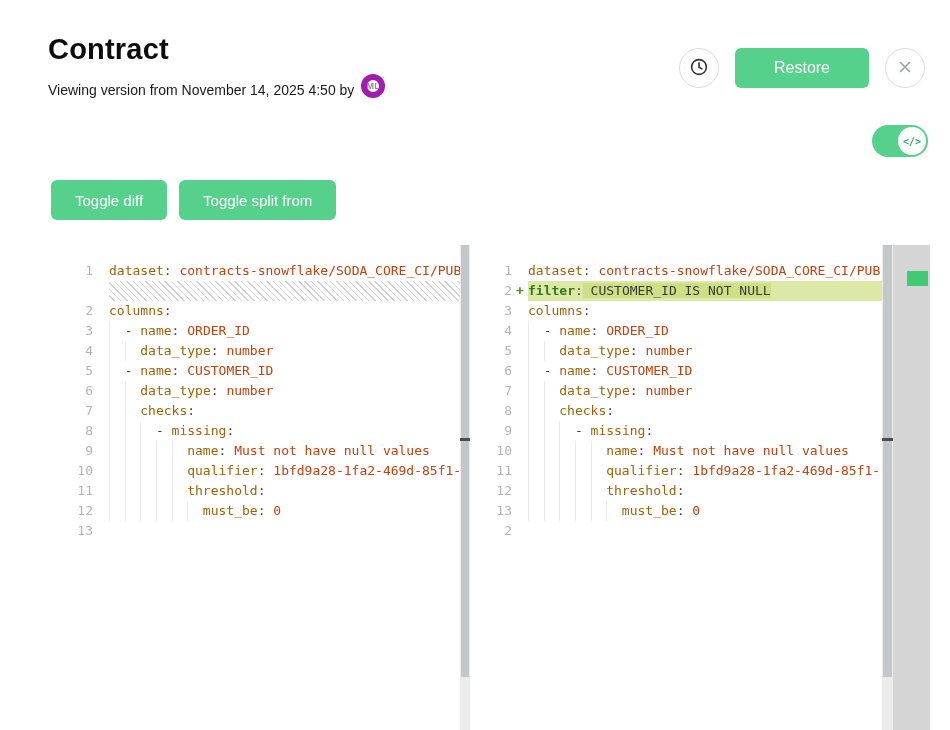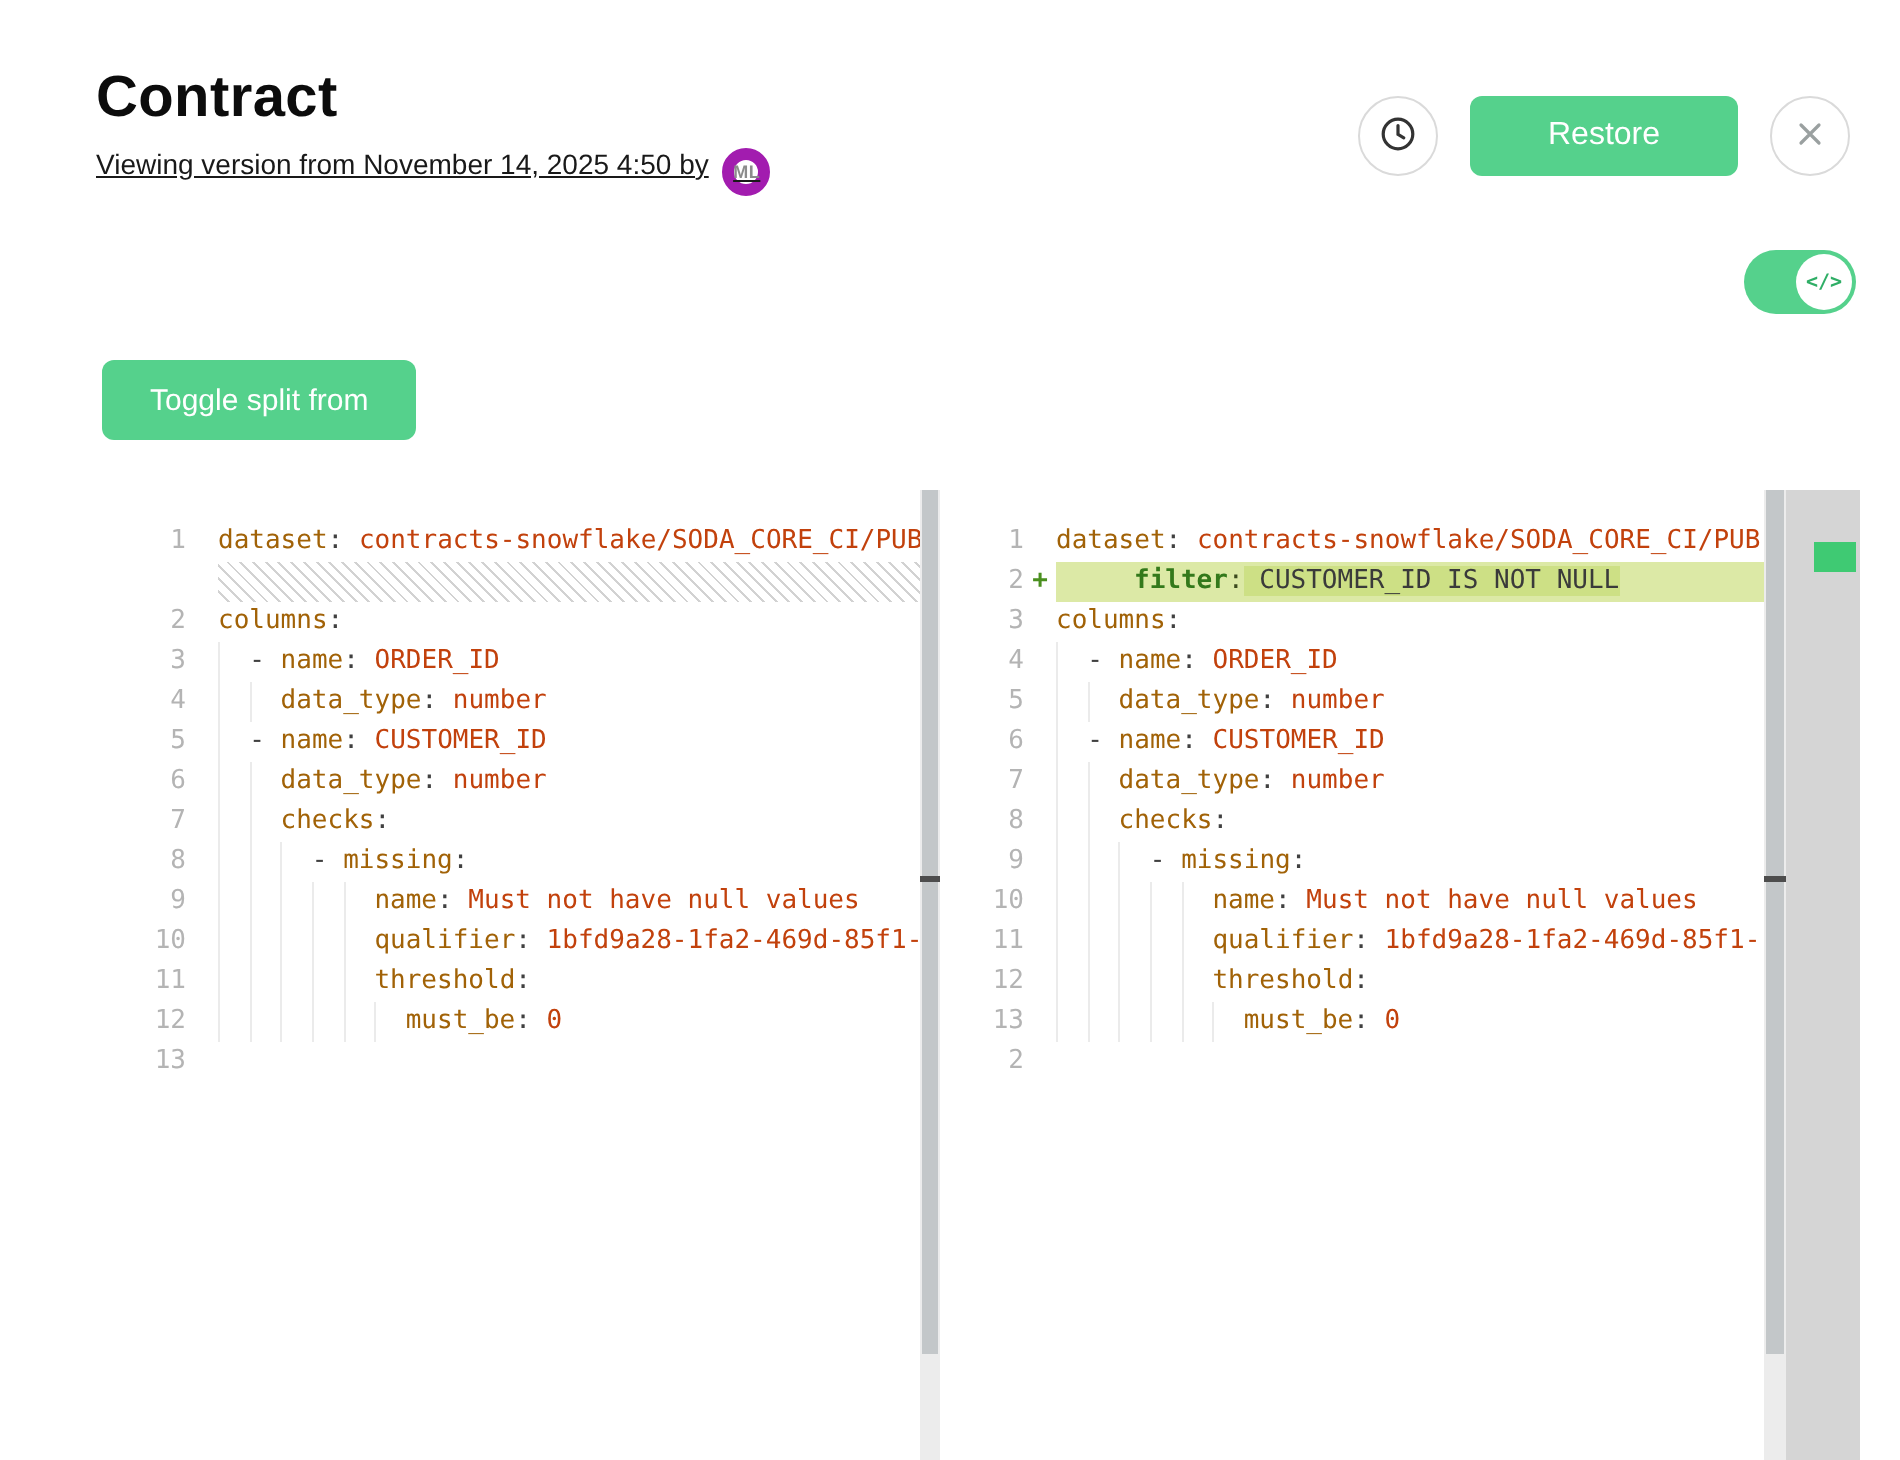--- a/index.html
+++ b/index.html
@@ -2,21 +2,21 @@
 <html><head>
 <meta charset="utf-8">
 <style>
   * { box-sizing: border-box; margin: 0; padding: 0; }
   html, body { width: 950px; height: 730px; background: #ffffff; overflow: hidden; }
   body { font-family: "Liberation Sans", sans-serif; }
   .page { position: relative; width: 950px; height: 730px; background: #fff; }
 
   .page-title { position: absolute; left: 48px; top: 33px; font-size: 29px; font-weight: 700; color: #0c0c0c; letter-spacing: 0.2px; }
 
-  .subtitle { position: absolute; left: 48px; top: 74px; height: 24px; display: flex; align-items: flex-start; gap: 7px; font-size: 14px; font-weight: 500; color: #191919; text-decoration: underline; }
+  .subtitle { position: absolute; left: 48px; top: 74px; height: 24px; display: flex; align-items: flex-end; gap: 7px; font-size: 14px; font-weight: 500; color: #191919; }
   .avatar { width: 24px; height: 24px; border-radius: 50%; border: 6px solid #a21caf; background: #fff; display: inline-flex; align-items: center; justify-content: center; font-size: 9px; font-weight: 700; color: #8c8c8c; letter-spacing: 0.3px; flex: none; }
 
   .header-controls { position: absolute; top: 48px; right: 25px; display: flex; align-items: flex-start; gap: 16px; }
   .icon-btn { width: 40px; height: 40px; border-radius: 50%; border: 1px solid #dadada; background: #fff; display: flex; align-items: center; justify-content: center; cursor: pointer; }
   .btn { height: 40px; border: none; border-radius: 6px; background: #55d18c; color: #fff; font-family: inherit; font-size: 15px; cursor: pointer; padding: 0 24px; }
   .restore-btn { width: 134px; font-size: 16px; }
 
   .code-toggle { position: absolute; top: 125px; right: 22px; width: 56px; height: 32px; border-radius: 16px; background: #55d18c; display: flex; align-items: center; justify-content: flex-end; padding: 2px; cursor: pointer; }
   .toggle-knob { width: 28px; height: 28px; border-radius: 50%; background: #fff; display: flex; align-items: center; justify-content: center; color: #2fae66; font-size: 10px; font-weight: 700; font-family: "DejaVu Sans Mono", monospace; }
 
@@ -35,21 +35,21 @@
   .code { flex: 1 1 auto; overflow: hidden; }
 
   .guide { display: inline-block; width: 2ch; height: 20px; box-shadow: inset 1px 0 0 #ebebeb; vertical-align: top; }
 
   .t-k  { color: #a16207; }
   .t-p  { color: #404040; }
   .t-v  { color: #c2410c; }
   .t-ki { color: #33791b; font-weight: 700; }
   .t-pi { color: #3c4a1e; }
   .t-vi { color: #3a3a3a; background: #cde085; }
-  .insert-row .code { background: #dce9a6; padding-left: 39px; }
+  .insert-row .code { background: #dce9a6; }
   .spacer-row .code { background: repeating-linear-gradient(45deg, #ffffff 0 3.5px, #d2d2d2 3.5px 4.5px); }
 
   .vscroll { flex: none; position: relative; background: #ececec; }
   .vs-left { width: 10px; }
   .vs-right { width: 11px; }
   .vthumb { position: absolute; left: 1px; right: 1px; top: 0; height: 432px; background: #c3c7c9; cursor: pointer; }
   .diff-dash { position: absolute; left: 0; right: 0; top: 193px; height: 3px; background: #4d4d4d; z-index: 2; }
 
   .overview { flex: none; width: 37px; position: relative; background: #d5d5d5; }
   .ov-mark { position: absolute; top: 26px; right: 2px; width: 21px; height: 15px; background: #3fca73; }
@@ -83,20 +83,21 @@
           </svg>
       </span>
     </button>
   </div>
 
   <div class="code-toggle">
     <span class="toggle-knob">&lt;/&gt;</span>
   </div>
 
   <div class="btn-row">
+    <button class="btn">Toggle diff</button>
     <button class="btn">Toggle split from</button>
   </div>
 
   <div class="merge">
     <div class="pane pane-left" id="pane-left">
         <div class="code-row"><span class="gutter"><span class="ln">1</span><span class="mark"></span></span><span class="code"><span class="t-k">dataset</span><span class="t-p">:</span><span class="t-v"> contracts-snowflake/SODA_CORE_CI/PUB</span></span></div>
         <div class="code-row spacer-row"><span class="gutter"><span class="ln"></span><span class="mark"></span></span><span class="code"></span></div>
         <div class="code-row"><span class="gutter"><span class="ln">2</span><span class="mark"></span></span><span class="code"><span class="t-k">columns</span><span class="t-p">:</span></span></div>
         <div class="code-row"><span class="gutter"><span class="ln">3</span><span class="mark"></span></span><span class="code"><span class="guide"></span><span class="t-p">- </span><span class="t-k">name</span><span class="t-p">:</span><span class="t-v"> ORDER_ID</span></span></div>
         <div class="code-row"><span class="gutter"><span class="ln">4</span><span class="mark"></span></span><span class="code"><span class="guide"></span><span class="guide"></span><span class="t-k">data_type</span><span class="t-p">:</span><span class="t-v"> number</span></span></div>

